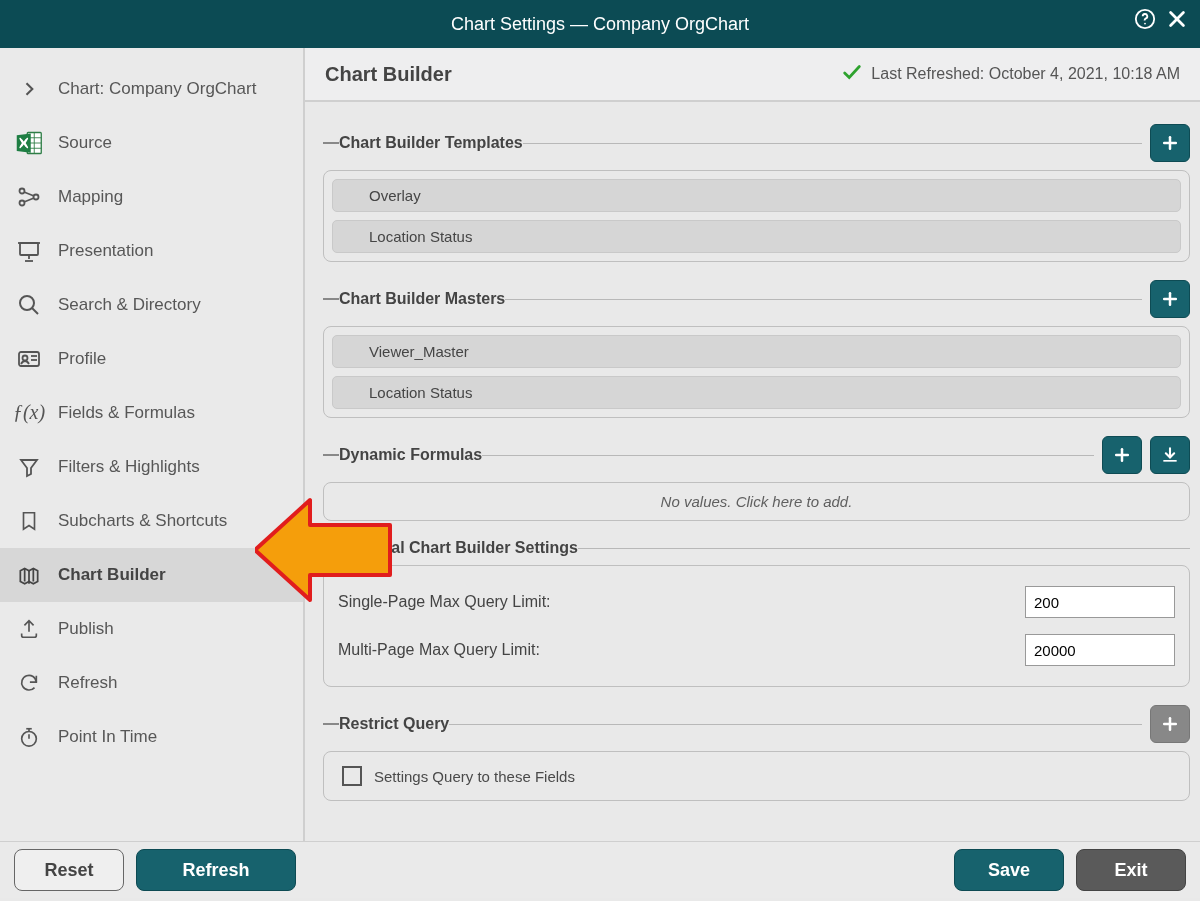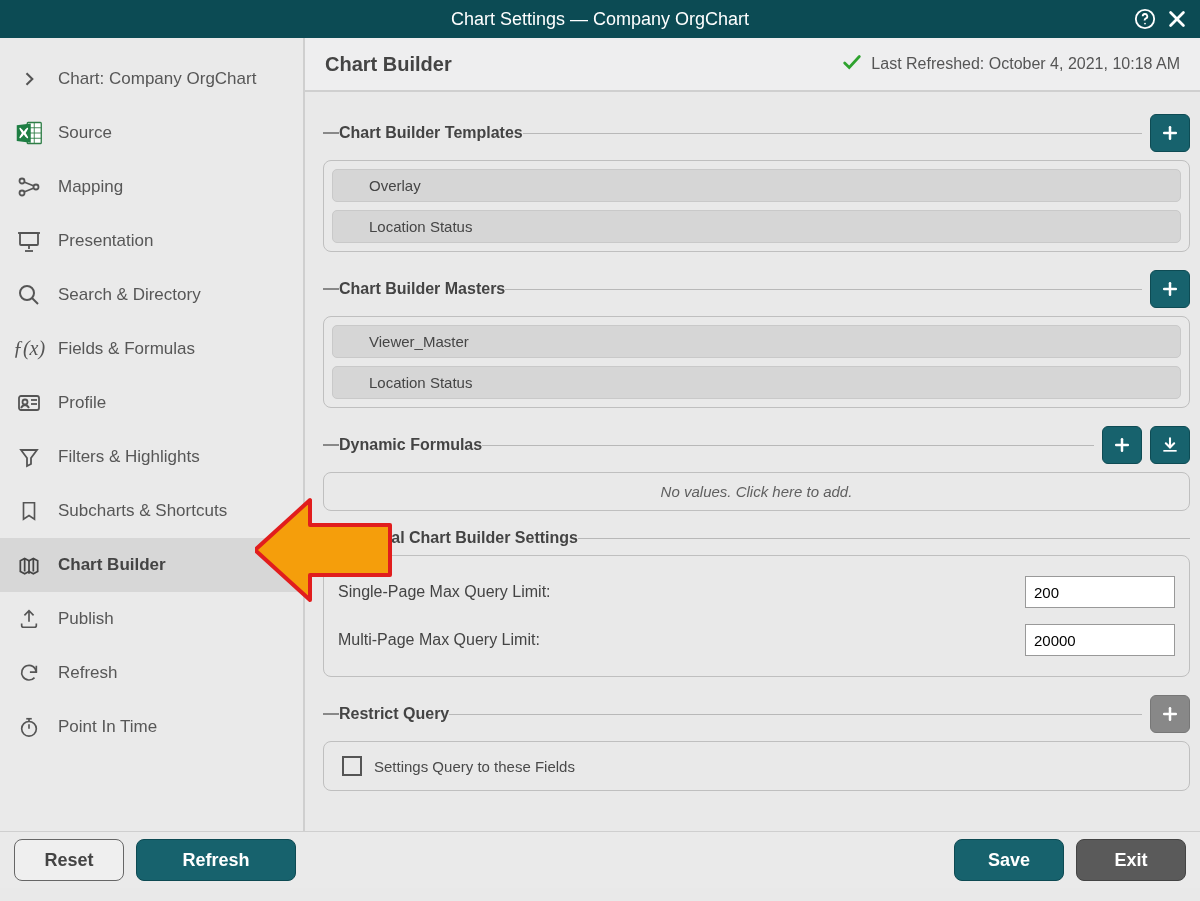--- a/index.html
+++ b/index.html
@@ -8,21 +8,21 @@
     font-family: "Segoe UI", "Helvetica Neue", Arial, sans-serif;
     font-size: 15px;
     color: #4a4a4a;
     background: #E9E9E9;
     width: 1200px;
     height: 901px;
     overflow: hidden;
     position: relative;
   }
   .titlebar {
-    height: 38px;
+    height: 48px;
     background: #0C4B54;
     color: #fff;
     display: flex;
     align-items: center;
     justify-content: center;
     position: relative;
     font-size: 18px;
   }
   .titlebar .title { font-weight: 400; }
   .titlebar .right-icons {
@@ -315,34 +315,34 @@
     <div class="side-item">
       <span class="side-icon">
         <svg viewBox="0 0 24 24" width="24" height="24" fill="none" stroke="#555" stroke-width="2">
             <circle cx="10" cy="10" r="7"></circle>
             <line x1="15" y1="15" x2="21" y2="21"></line>
           </svg>
       </span>
       <span>Search &amp; Directory</span>
     </div>
     <div class="side-item">
-      <span class="side-icon" style="font-style:italic; font-family:serif; font-size:20px; color:#555;">ƒ(x)</span>
-      <span>Fields &amp; Formulas</span>
-    </div>
-    <div class="side-item">
       <span class="side-icon">
         <svg viewBox="0 0 24 24" width="24" height="24" fill="none" stroke="#555" stroke-width="1.8">
             <rect x="2" y="5" width="20" height="14" rx="2"></rect>
             <circle cx="8" cy="11" r="2.5"></circle>
             <path d="M4 17c1-2 3-3 4-3s3 1 4 3"></path>
             <line x1="14" y1="9" x2="20" y2="9"></line>
             <line x1="14" y1="13" x2="20" y2="13"></line>
           </svg>
       </span>
       <span>Profile</span>
+    </div>
+    <div class="side-item">
+      <span class="side-icon" style="font-style:italic; font-family:serif; font-size:20px; color:#555;">ƒ(x)</span>
+      <span>Fields &amp; Formulas</span>
     </div>
     <div class="side-item">
       <span class="side-icon">
         <svg viewBox="0 0 24 24" width="24" height="24" fill="none" stroke="#555" stroke-width="1.8">
             <path d="M4 5h16l-6 8v6l-4 2v-8L4 5z"></path>
           </svg>
       </span>
       <span>Filters &amp; Highlights</span>
     </div>
     <div class="side-item">

